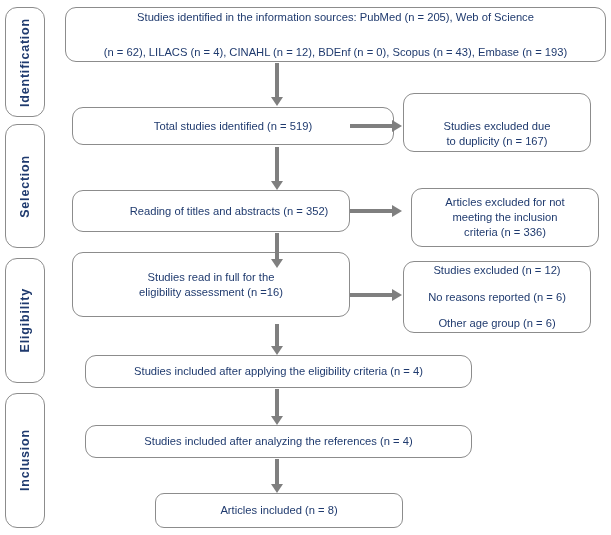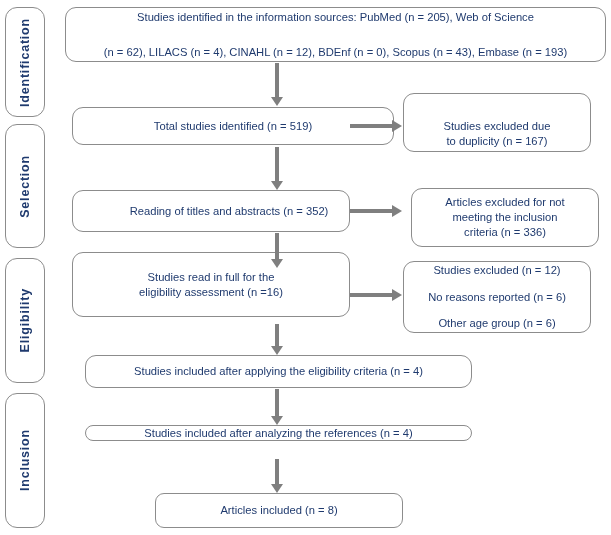--- a/index.html
+++ b/index.html
@@ -119,21 +119,21 @@
 
   <div class="box" style="left:72px;top:252px;width:278px;height:65px;">
     <div>Studies read in full for the</div>
     <div>eligibility assessment (n =16)</div>
   </div>
 
   <div class="box" style="left:85px;top:355px;width:387px;height:33px;">
     <div>Studies included after applying the eligibility criteria (n = 4)</div>
   </div>
 
-  <div class="box" style="left:85px;top:425px;width:387px;height:16px;">
+  <div class="box" style="left:85px;top:425px;width:387px;height:33px;">
     <div>Studies included after analyzing the references (n = 4)</div>
   </div>
 
   <div class="box" style="left:155px;top:493px;width:248px;height:35px;border-radius:9px;">
     <div>Articles included (n = 8)</div>
   </div>
 
   <div class="box" style="left:403px;top:93px;width:188px;height:59px;justify-content:flex-end;">
     <div>Studies excluded due</div>
     <div>to duplicity (n = 167)</div>

